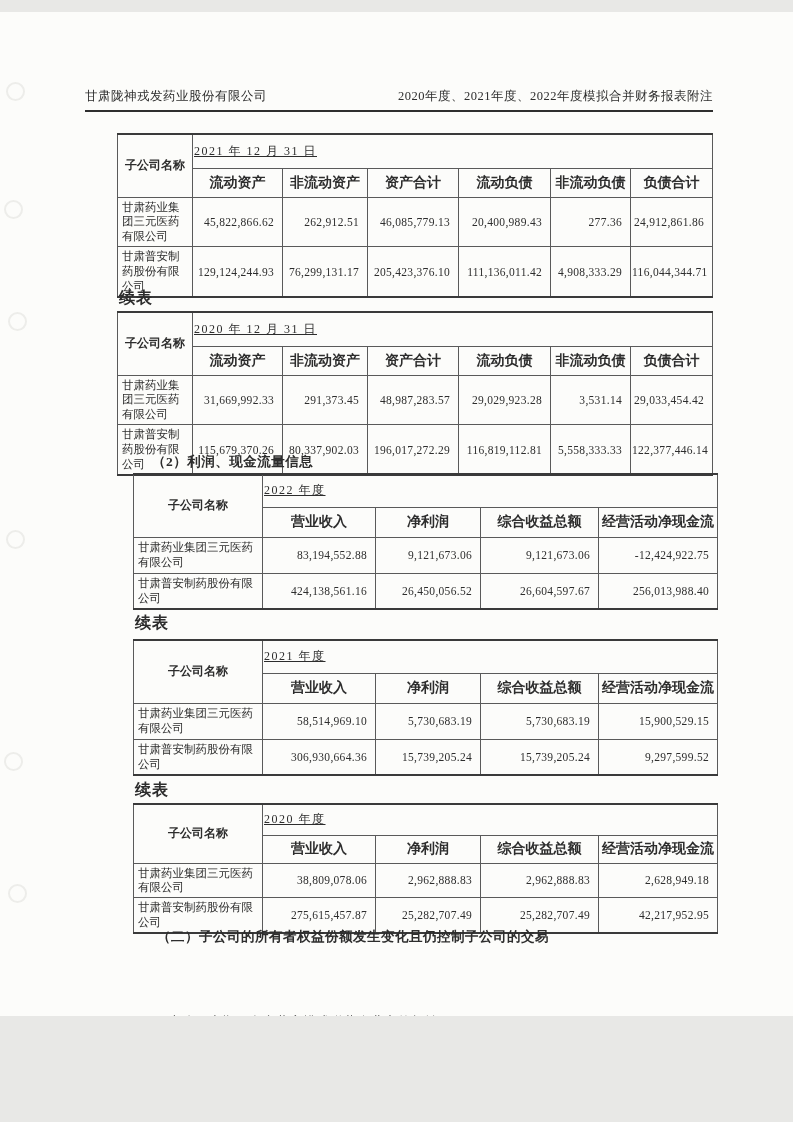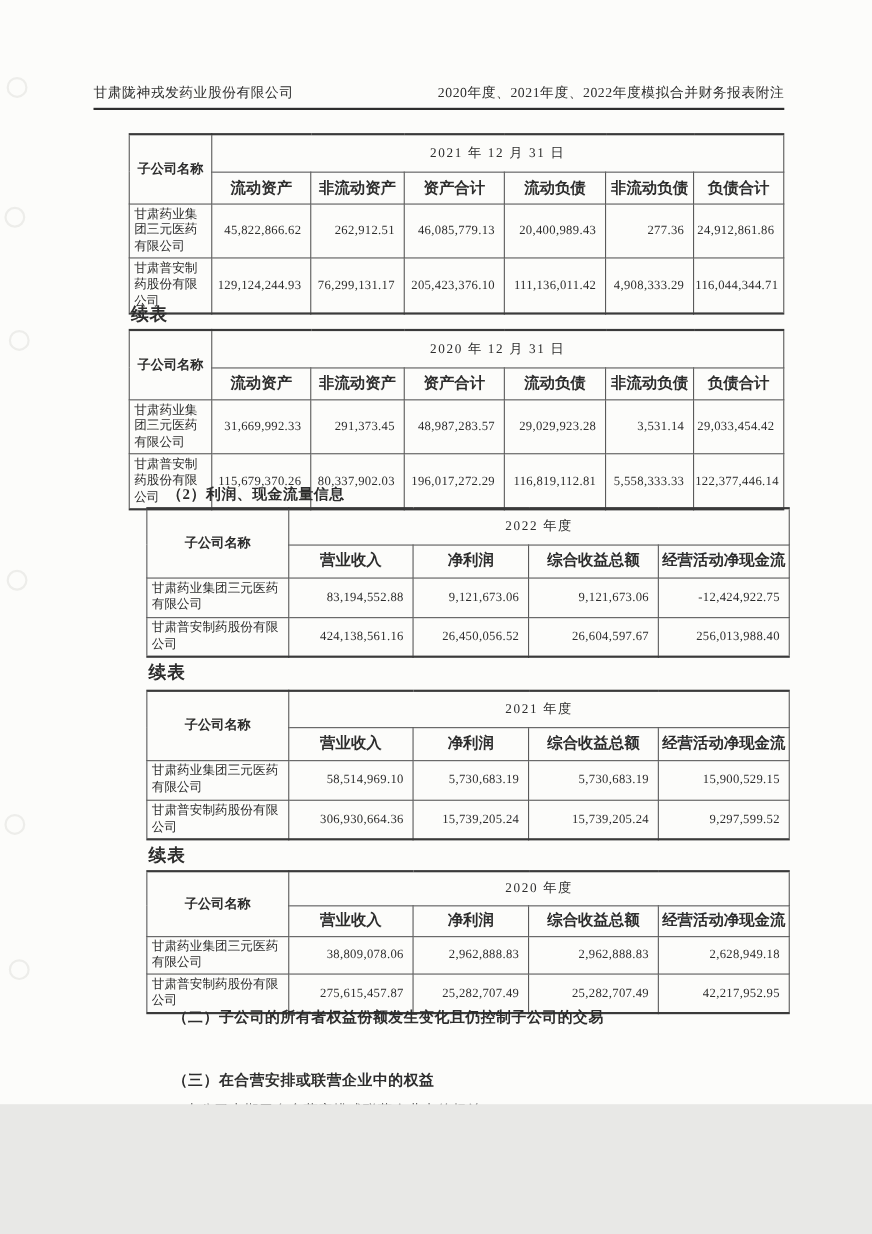--- a/index.html
+++ b/index.html
@@ -1,35 +1,35 @@
 <!DOCTYPE html>
 <html><head>
 <meta charset="utf-8">
 <style>
   html,body { margin:0; padding:0; background:#e8e8e6; }
   .page {
-    position:relative; width:793px; height:1004px; margin:0 auto;
+    position:relative; width:793px; height:1004px; margin:12px auto;
     background:#fcfcfa; overflow:hidden;
     font-family:"Liberation Serif","DejaVu Serif",serif; color:#2d2d2d;
   }
   
   .ring { position:absolute; width:15px; height:15px; border:2.5px solid #ededea; border-radius:50%; }
 
   .doc-header {
     position:absolute; top:76px; left:85px; width:628px;
     display:flex; justify-content:space-between; align-items:flex-end;
     padding-bottom:5px; border-bottom:2px solid #2e2e2e; font-size:12.5px;
     letter-spacing:0.5px; white-space:nowrap;
   }
 
   .fin { position:absolute; border-collapse:collapse; table-layout:fixed;
          border-top:2.5px solid #3a3a3a; border-bottom:2px solid #3a3a3a; }
   .fin td { border:1px solid #5a5a5a; overflow:hidden; vertical-align:middle; }
   .fin .h   { text-align:center; font-weight:600; font-size:14px; }
-  .fin .cap { text-align:center; font-weight:400; font-size:12px; letter-spacing:1.5px; }
+  .fin .cap { font-weight:400; font-size:12px; letter-spacing:1.5px;text-decoration:underline; }
   .fin .name-h { font-weight:600; font-size:12px; }
   .fin .name { font-size:11.5px; padding:2px 4px; line-height:1.3; text-align:left; }
   .fin .num  { font-size:11.5px; text-align:right; padding-right:8px; letter-spacing:0.3px; }
 
   .bal { left:117px; width:595px; }
   .bal .r-cap  { height:34px; }
   .bal .r-cols { height:29px; }
   .bal .r-data { height:42px; }
   .t2 .r-data  { height:40px; }
 
@@ -265,18 +265,17 @@
         <td class="name">甘肃普安制药股份有限公司</td>
         <td class="num">275,615,457.87</td>
         <td class="num">25,282,707.49</td>
         <td class="num">25,282,707.49</td>
         <td class="num">42,217,952.95</td>
       </tr>
     </tbody>
   </table>
 
   <div class="sec-h" style="top:916px;left:157px">（二）子公司的所有者权益份额发生变化且仍控制子公司的交易</div>
-  <div class="sec-h" style="top:973px;left:157px">（三）在合营安排或联营企业中的权益</div>
   <div class="sec-p" style="top:1001px;left:168px">本公司本期无在合营安排或联营企业中的权益。</div>
   <div class="sec-h" style="top:1027px;left:157px">（四）重要的共同经营主体</div>
 
 
 </div>
 
 </body></html>

